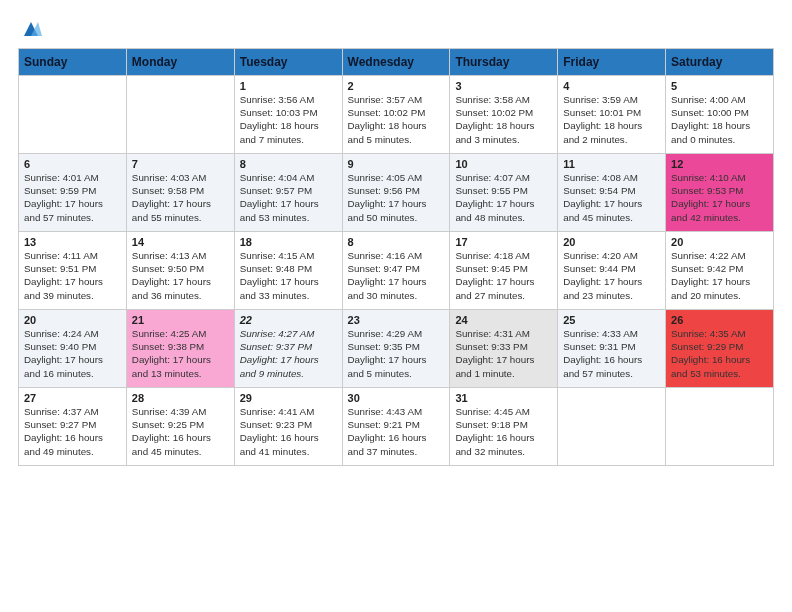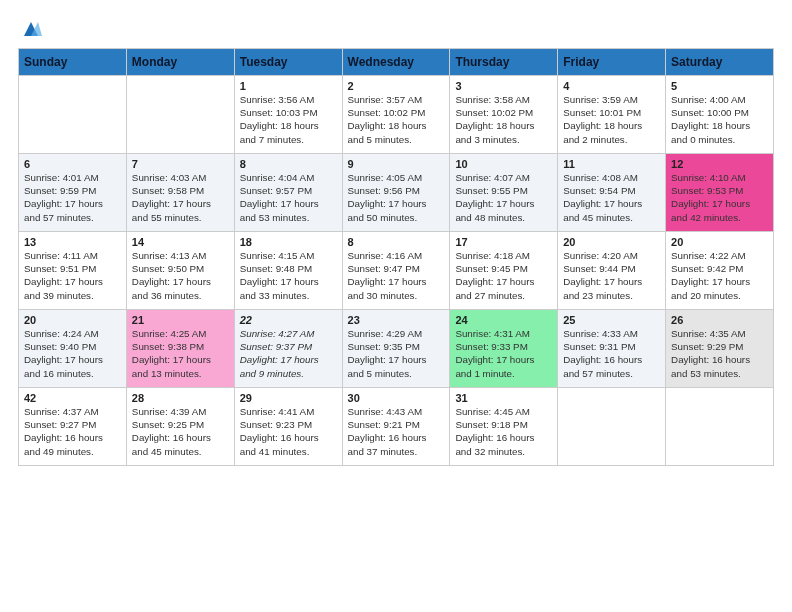--- a/index.html
+++ b/index.html
@@ -223,36 +223,36 @@
             <div class="day-info">Sunrise: 4:25 AM<br>Sunset: 9:38 PM<br>Daylight: 17 hours<br>and 13 minutes.</div>
           </td>
           <td style="background: rgb(240, 244, 248); font-style: italic;">
             <span class="day-num">22</span>
             <div class="day-info">Sunrise: 4:27 AM<br>Sunset: 9:37 PM<br>Daylight: 17 hours<br>and 9 minutes.</div>
           </td>
           <td style="background: rgb(240, 244, 248);">
             <span class="day-num">23</span>
             <div class="day-info">Sunrise: 4:29 AM<br>Sunset: 9:35 PM<br>Daylight: 17 hours<br>and 5 minutes.</div>
           </td>
-          <td style="background: #86efac;">
+          <td style="background: #e5e5e5;">
             <span class="day-num">24</span>
             <div class="day-info">Sunrise: 4:31 AM<br>Sunset: 9:33 PM<br>Daylight: 17 hours<br>and 1 minute.</div>
           </td>
           <td style="background: rgb(240, 244, 248);">
             <span class="day-num">25</span>
             <div class="day-info">Sunrise: 4:33 AM<br>Sunset: 9:31 PM<br>Daylight: 16 hours<br>and 57 minutes.</div>
           </td>
-          <td style="background: #e5e5e5; margin-top: 20px;">
+          <td style="background: #ef4444; margin-top: 20px;">
             <span class="day-num">26</span>
             <div class="day-info">Sunrise: 4:35 AM<br>Sunset: 9:29 PM<br>Daylight: 16 hours<br>and 53 minutes.</div>
           </td>
         </tr>
         <tr>
           <td>
-            <span class="day-num">42</span>
+            <span class="day-num">27</span>
             <div class="day-info">Sunrise: 4:37 AM<br>Sunset: 9:27 PM<br>Daylight: 16 hours<br>and 49 minutes.</div>
           </td>
           <td>
             <span class="day-num">28</span>
             <div class="day-info">Sunrise: 4:39 AM<br>Sunset: 9:25 PM<br>Daylight: 16 hours<br>and 45 minutes.</div>
           </td>
           <td>
             <span class="day-num">29</span>
             <div class="day-info">Sunrise: 4:41 AM<br>Sunset: 9:23 PM<br>Daylight: 16 hours<br>and 41 minutes.</div>
           </td>

